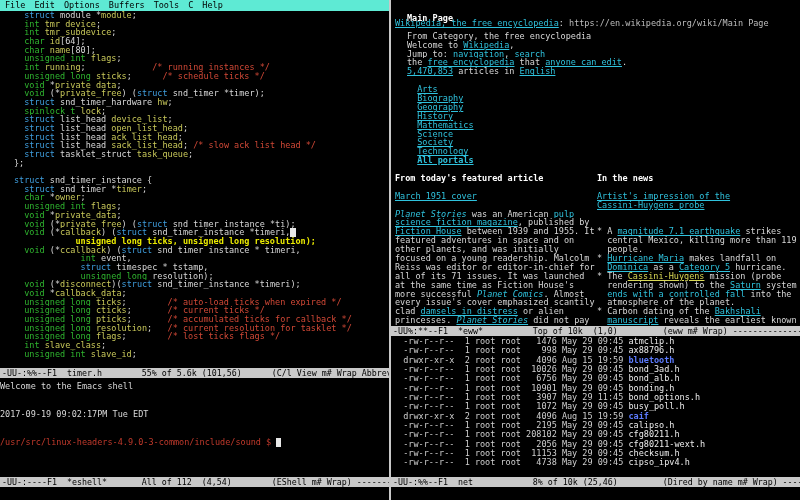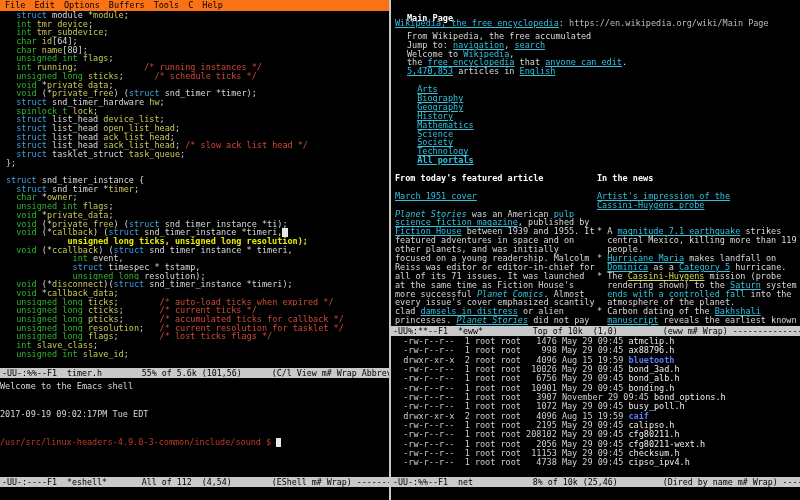--- a/index.html
+++ b/index.html
@@ -3,24 +3,24 @@
 <meta charset="utf-8">
 <style>
   *{margin:0;padding:0;box-sizing:border-box}
   html,body{width:800px;height:500px;background:#000;overflow:hidden}
   body{position:relative;font-family:"DejaVu Sans Mono",monospace;font-size:8.5px;color:#d8d8d8}
   .pane{position:absolute;top:0;height:500px;background:#000;overflow:hidden}
   .pane.left{left:0;width:389px}
   .divider{position:absolute;left:389px;top:0;width:2px;height:500px;background:#c8c8c8}
   .pane.right{left:391px;width:409px}
 
-  .menubar{position:absolute;left:0;top:0;width:100%;height:11px;background:#f97316;color:#000;line-height:11px;padding-left:5px;white-space:pre;overflow:hidden}
+  .menubar{position:absolute;left:0;top:0;width:100%;height:11px;background:#5eead4;color:#000;line-height:11px;padding-left:5px;white-space:pre;overflow:hidden}
   .menubar span{margin-right:9px}
 
-  .codearea{position:absolute;left:0;top:11px;width:100%}
+  .codearea{position:absolute;left:8px;top:11px;width:100%}
   .codearea .ln{height:8.7px;line-height:8.7px;white-space:pre;padding-left:6px;overflow:hidden}
 
   .modeline{position:absolute;left:0;width:100%;height:10px;background:#c9c9c9;color:#000;font-size:8.3px;line-height:10px;white-space:pre;overflow:hidden;padding-left:2px}
   .ml-left-top{top:368px}
   .ml-left-bottom{top:477px}
   .ml-eww{top:326px}
   .ml-dired{top:477px}
 
   .eshell{position:absolute;left:0;top:382px;width:100%}
   .eshell .ln{height:9.3px;line-height:9.3px;white-space:pre;overflow:hidden}
@@ -120,23 +120,23 @@
   <div class="echo"></div>
 </div>
 
 <div class="divider"></div>
 
 <div class="pane right">
   <div class="headerline"><span class="sg-l">Wikipedia, the free encyclopedia</span><span class="sg-d">: </span><span class="hurl">https://en.wikipedia.org/wiki/Main Page</span></div>
   <div class="eww" id="eww-top">
       <div class="ln"><span class="sg-b">Main Page</span></div>
       <div class="ln">&nbsp;</div>
-      <div class="ln"><span class="sg-d">From Wikipedia, the free accumulated</span></div>
+      <div class="ln"><span class="sg-d">From Category, the free encyclopedia</span></div>
+      <div class="ln"><span class="sg-d">Welcome to </span><span class="sg-l">Wikipedia</span><span class="sg-d">,</span></div>
       <div class="ln"><span class="sg-d">Jump to: </span><span class="sg-l">navigation</span><span class="sg-d">, </span><span class="sg-l">search</span></div>
-      <div class="ln"><span class="sg-d">Welcome to </span><span class="sg-l">Wikipedia</span><span class="sg-d">,</span></div>
       <div class="ln"><span class="sg-d">the </span><span class="sg-l">free encyclopedia</span><span class="sg-d"> that </span><span class="sg-l">anyone can edit</span><span class="sg-d">.</span></div>
       <div class="ln"><span class="sg-l">5,470,853</span><span class="sg-d"> articles in </span><span class="sg-l">English</span></div>
       <div class="ln">&nbsp;</div>
       <div class="ln"><span class="sg-d">  </span><span class="sg-l">Arts</span></div>
       <div class="ln"><span class="sg-d">  </span><span class="sg-l">Biography</span></div>
       <div class="ln"><span class="sg-d">  </span><span class="sg-l">Geography</span></div>
       <div class="ln"><span class="sg-d">  </span><span class="sg-l">History</span></div>
       <div class="ln"><span class="sg-d">  </span><span class="sg-l">Mathematics</span></div>
       <div class="ln"><span class="sg-d">  </span><span class="sg-l">Science</span></div>
       <div class="ln"><span class="sg-d">  </span><span class="sg-l">Society</span></div>
@@ -189,21 +189,21 @@
     </div>
   </div>
   <div class="modeline ml-eww">-UU%:**--F1  *eww*          Top of 10k  (1,0)         (eww m# Wrap) ---------------------------------------------------</div>
   <div class="dired" id="dired">
       <div class="ln"><span class="meta">  -rw-r--r--  1 root root   1476 May 29 09:45 </span><span class="sg-name">atmclip.h</span></div>
       <div class="ln"><span class="meta">  -rw-r--r--  1 root root    998 May 29 09:45 </span><span class="sg-name">ax88796.h</span></div>
       <div class="ln"><span class="meta">  drwxr-xr-x  2 root root   4096 Aug 15 19:59 </span><span class="sg-dir">bluetooth</span></div>
       <div class="ln"><span class="meta">  -rw-r--r--  1 root root  10026 May 29 09:45 </span><span class="sg-name">bond_3ad.h</span></div>
       <div class="ln"><span class="meta">  -rw-r--r--  1 root root   6756 May 29 09:45 </span><span class="sg-name">bond_alb.h</span></div>
       <div class="ln"><span class="meta">  -rw-r--r--  1 root root  10901 May 29 09:45 </span><span class="sg-name">bonding.h</span></div>
-      <div class="ln"><span class="meta">  -rw-r--r--  1 root root   3907 November 29 09:45 </span><span class="sg-name">bond_options.h</span></div>
+      <div class="ln"><span class="meta">  -rw-r--r--  1 root root   3907 May 29 11:45 </span><span class="sg-name">bond_options.h</span></div>
       <div class="ln"><span class="meta">  -rw-r--r--  1 root root   1072 May 29 09:45 </span><span class="sg-name">busy_poll.h</span></div>
       <div class="ln"><span class="meta">  drwxr-xr-x  2 root root   4096 Aug 15 19:59 </span><span class="sg-dir">caif</span></div>
       <div class="ln"><span class="meta">  -rw-r--r--  1 root root   2195 May 29 09:45 </span><span class="sg-name">calipso.h</span></div>
       <div class="ln"><span class="meta">  -rw-r--r--  1 root root 208102 May 29 09:45 </span><span class="sg-name">cfg80211.h</span></div>
       <div class="ln"><span class="meta">  -rw-r--r--  1 root root   2056 May 29 09:45 </span><span class="sg-name">cfg80211-wext.h</span></div>
       <div class="ln"><span class="meta">  -rw-r--r--  1 root root  11153 May 29 09:45 </span><span class="sg-name">checksum.h</span></div>
       <div class="ln"><span class="meta">  -rw-r--r--  1 root root   4738 May 29 09:45 </span><span class="sg-name">cipso_ipv4.h</span></div>
     </div>
   <div class="modeline ml-dired">-UU-:%%--F1  net            8% of 10k (25,46)         (Dired by name m# Wrap) -------------------------------------------</div>
   <div class="echo"></div>

